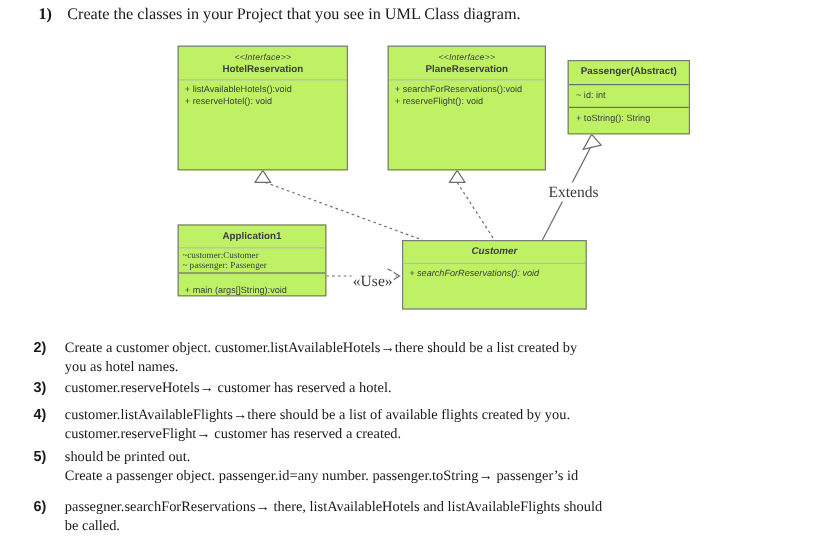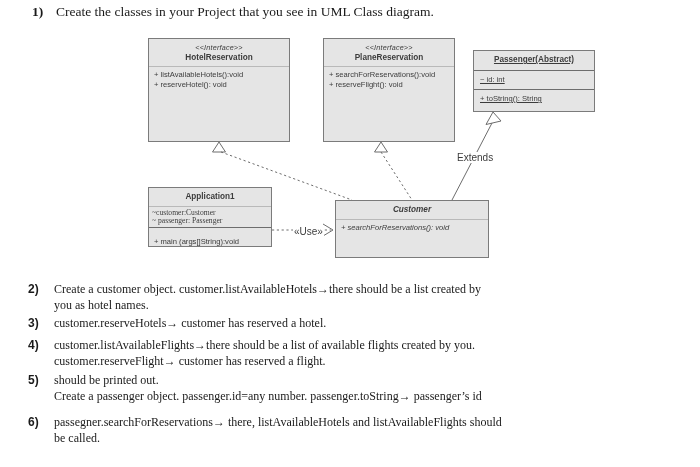--- a/index.html
+++ b/index.html
@@ -70,21 +70,21 @@
     left: 0;
     top: 0;
     width: 700px;
     height: 252px;
   }
 
   .uml-class {
     position: absolute;
     box-sizing: border-box;
     border: 1px solid #7b7b7b;
-    background: #e5e5e5;
+    background: #bef264;
     color: #3c3c3c;
     font-size: 7.6px;
     line-height: 9.5px;
   }
   .uml-head {
     text-align: center;
     padding: 4px 2px 4px 2px;
     font-weight: bold;
     font-size: 8.2px;
   }
@@ -108,41 +108,42 @@
   .uml-compartment .member {
     display: block;
     white-space: nowrap;
     font-size: 7.6px;
     line-height: 9.5px;
   }
 
   
   #class-hotelreservation { left: 148px; top: 12px; width: 142px; height: 104px; }
   #class-planereservation { left: 323px; top: 12px; width: 132px; height: 104px; }
-  #class-passenger        { left: 473px; top: 24px; width: 122px; height: 62px; text-decoration: underline; }
+  #class-passenger        { left: 473px; top: 24px; width: 102px; height: 62px; }
   #class-application1     { left: 148px; top: 161px; width: 124px; height: 60px; }
   #class-customer         { left: 335px; top: 174px; width: 154px; height: 58px; font-style: italic; }
 
   #class-passenger .uml-head { padding: 4px 2px 5px 2px; }
   #class-passenger .uml-compartment { padding: 4px 4px 5px 6px; }
 
   #class-customer .uml-head { padding: 4px 2px 4px 2px; }
 
   
   #class-application1 .attrs { padding: 2px 4px 1px 3px; }
   #class-application1 .attrs .member { line-height: 8.5px; font-family: Liberation Serif, serif; }
   #class-application1 .ops { padding: 9px 4px 3px 5px; }
 
   .edge-label {
     position: absolute;
-    font-size: 10px;
+    font-size: 13px;
     color: #3c3c3c;
     background: #ffffff;
     padding: 0 1px;
     white-space: nowrap;
+    font-family: Liberation Serif, serif;
   }
   #label-extends { left: 456px; top: 126px; }
   #label-use { left: 293px; top: 200px; }
 </style>
 </head>
 <body>
 
 <div class="instr" id="item-1">
   <span class="num">1)</span>
   <span class="body">
@@ -254,21 +255,21 @@
   <span class="num">3)</span>
   <span class="body">
     <span class="line">customer.reserveHotels→ customer has reserved a hotel.</span>
   </span>
 </div>
 
 <div class="instr" id="item-4">
   <span class="num">4)</span>
   <span class="body">
     <span class="line">customer.listAvailableFlights→there should be a list of available flights created by you.</span>
-    <span class="line">customer.reserveFlight→ customer has reserved a flight.</span>
+    <span class="line">customer.reserveFlight→ customer has reserved a created.</span>
   </span>
 </div>
 
 <div class="instr" id="item-5">
   <span class="num">5)</span>
   <span class="body">
     <span class="line">should be printed out.</span>
     <span class="line">Create a passenger object. passenger.id=any number. passenger.toString→ passenger’s id</span>
   </span>
 </div>

